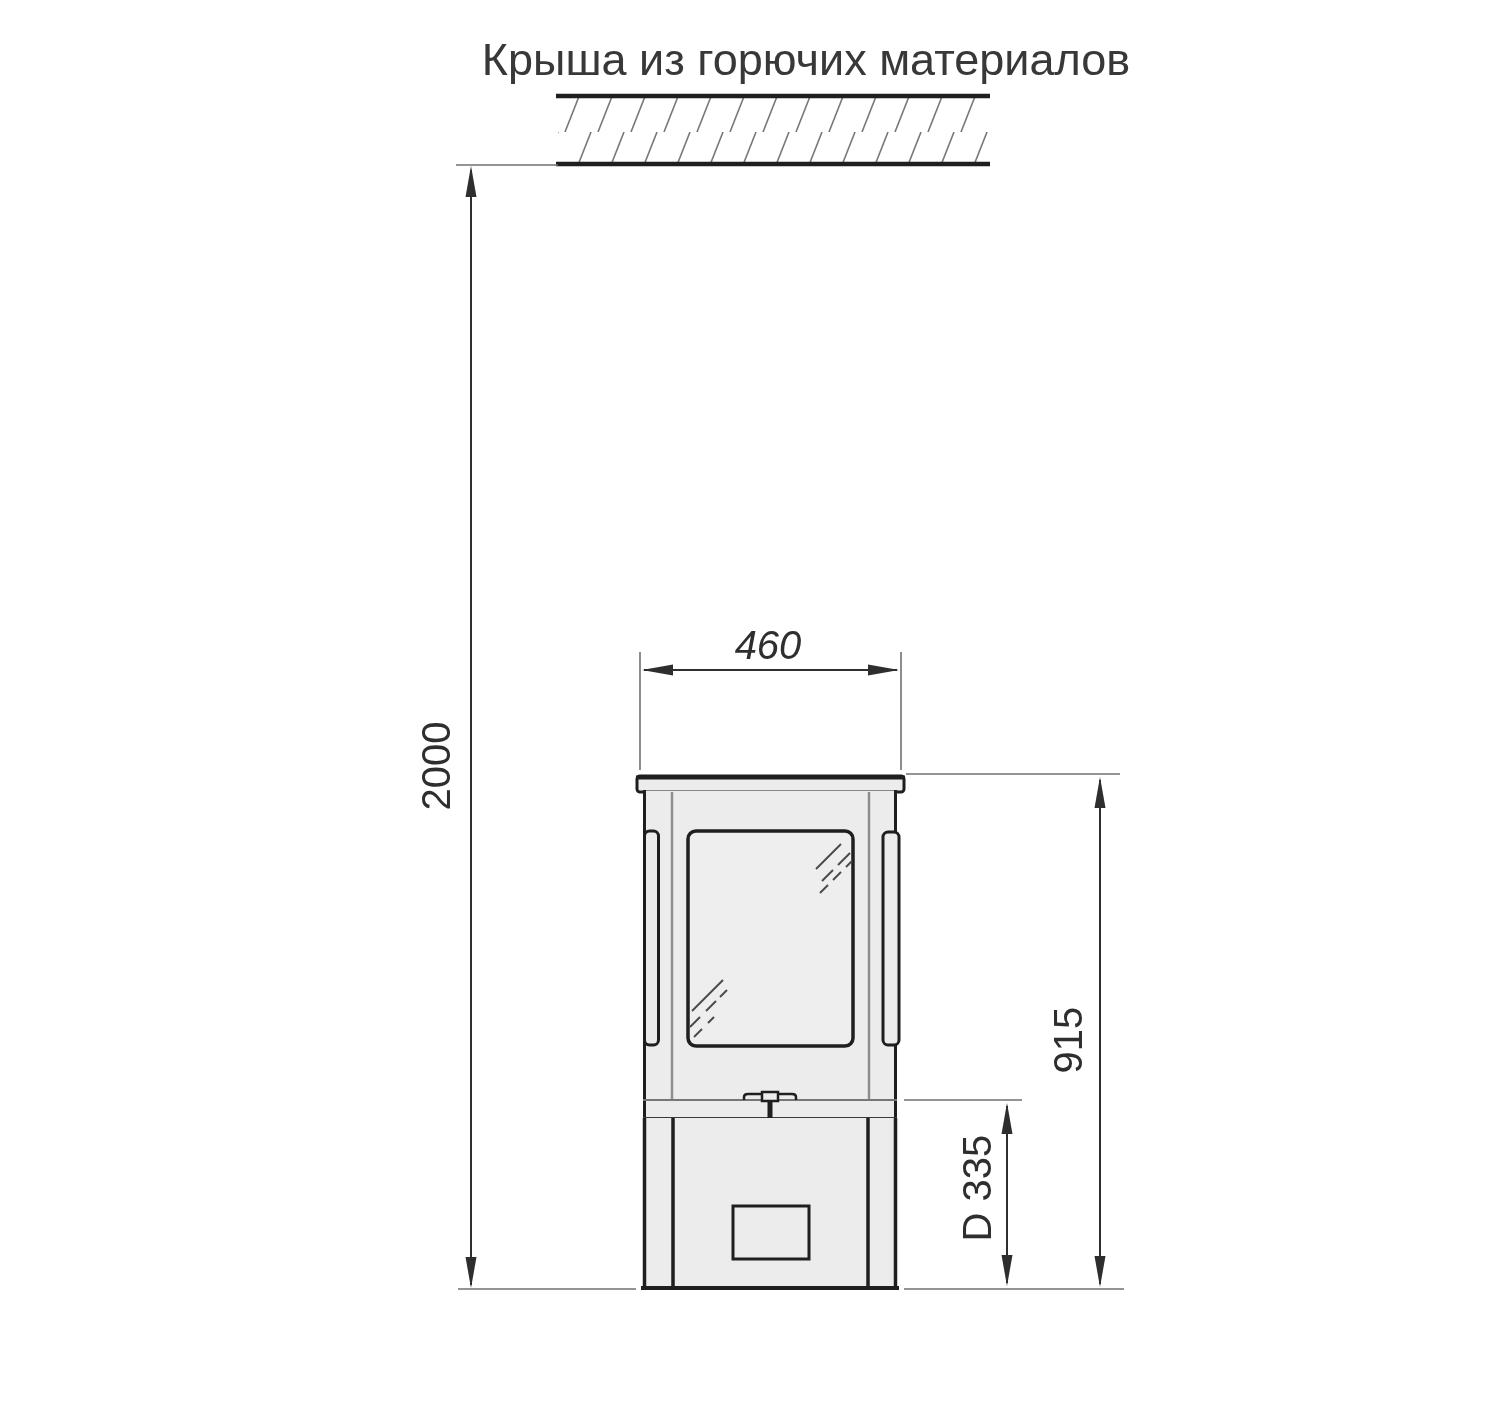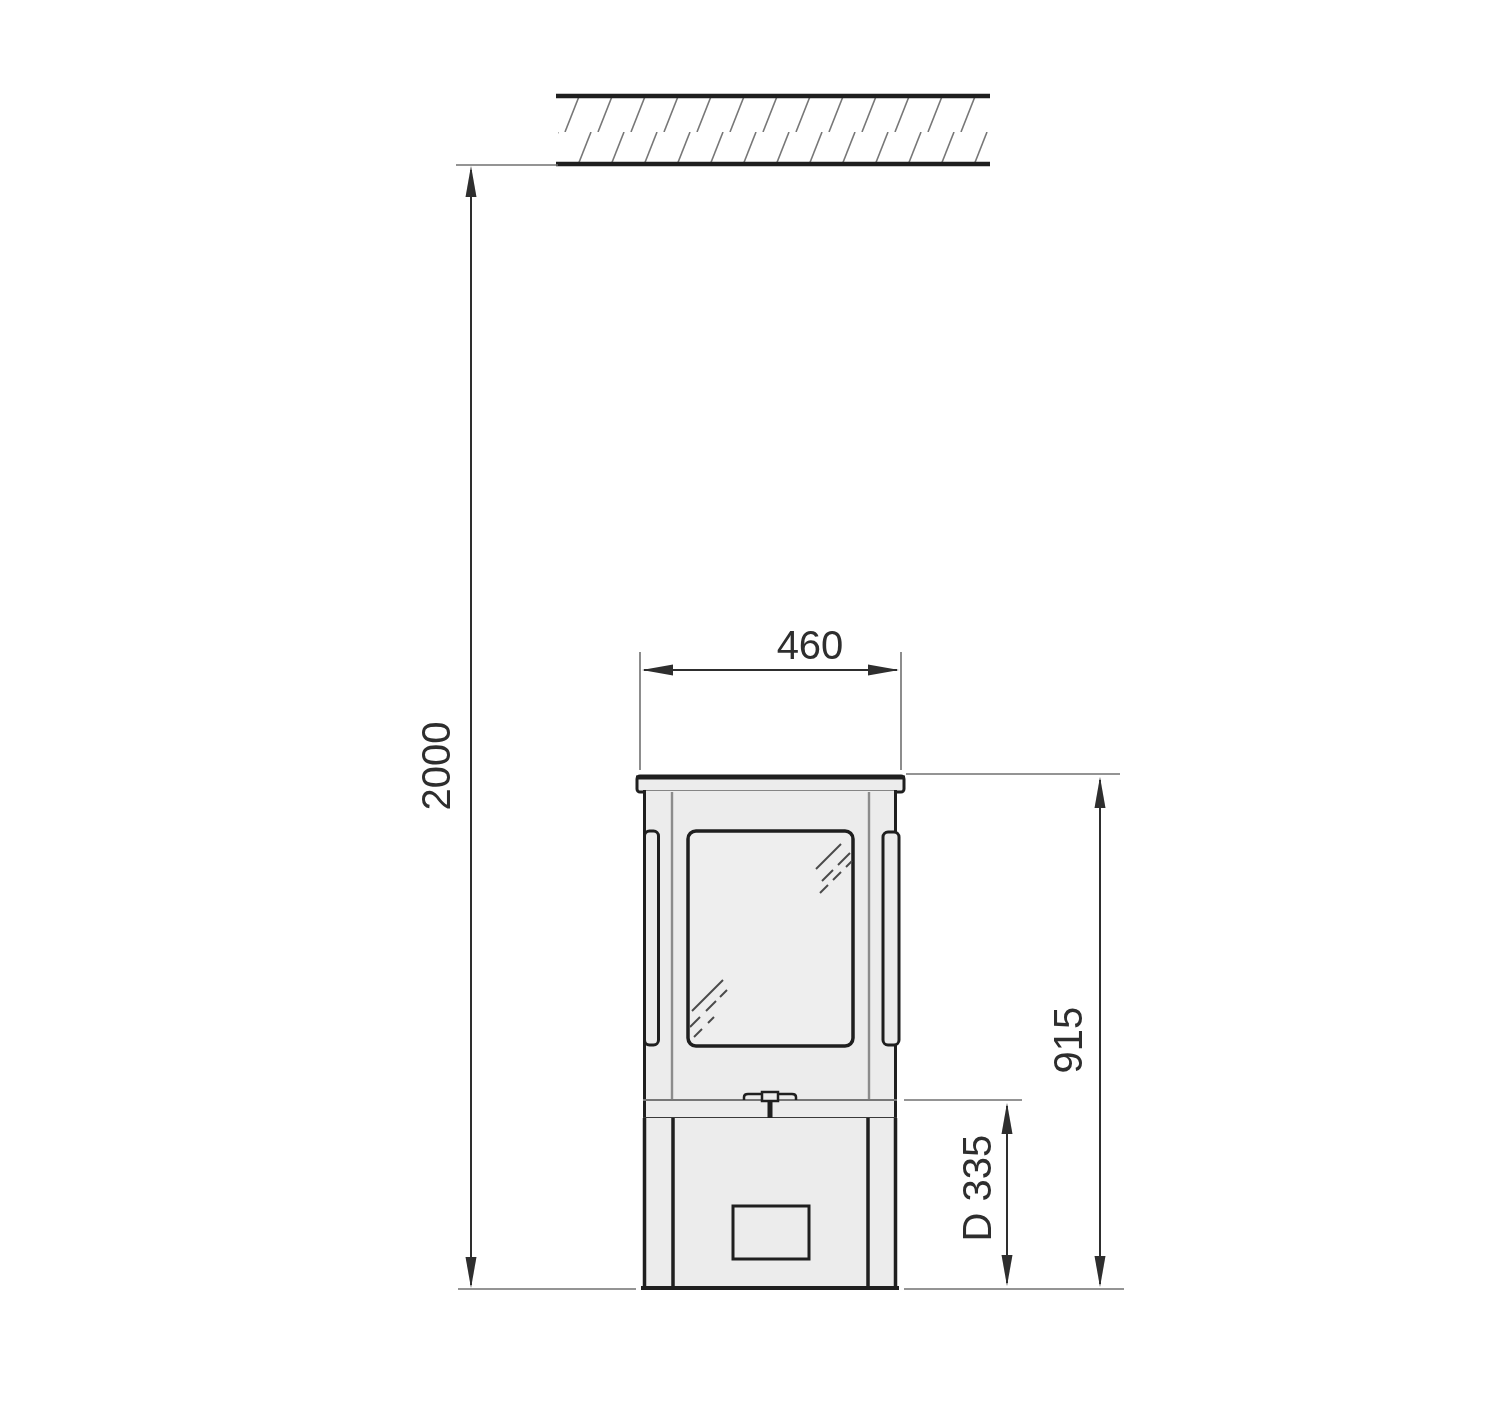--- a/index.html
+++ b/index.html
@@ -22,21 +22,21 @@
     white-space: nowrap;
   }
   .dim-label {
     position: absolute;
     font-size: 40px;
     color: #2e2e2e;
     white-space: nowrap;
     transform: translate(-50%, -50%);
   }
   .dim-label.rot { transform: translate(-50%, -50%) rotate(-90deg); }
-  .dim-label.width-dim  { left: 810px;  top: 645px;  }
+  .dim-label.width-dim  { left: 768px;  top: 645px; font-style: italic;  }
   .dim-label.clearance-dim { left: 436px; top: 766px; }
   .dim-label.height-dim { left: 1068px; top: 1040px; }
   .dim-label.flue-dim   { left: 977px;  top: 1188px; }
 </style>
 </head>
 <body>
 
 <div class="canvas">
 
   <svg class="drawing-svg" width="1500" height="1427" viewBox="0 0 1500 1427">
@@ -133,18 +133,19 @@
       <rect x="643" y="1118" width="254" height="171" fill="#ececec"></rect>
       <line x1="644.5" y1="1118" x2="644.5" y2="1289" stroke="#1f1f1f" stroke-width="3.5"></line>
       <line x1="895.5" y1="1118" x2="895.5" y2="1289" stroke="#1f1f1f" stroke-width="3.5"></line>
       <line x1="673" y1="1118" x2="673" y2="1287" stroke="#1f1f1f" stroke-width="3.5"></line>
       <line x1="868" y1="1118" x2="868" y2="1287" stroke="#1f1f1f" stroke-width="3.5"></line>
       <line x1="641" y1="1288" x2="899" y2="1288" stroke="#1f1f1f" stroke-width="4"></line>
       <rect x="733" y="1206" width="76" height="53" fill="#ececec" stroke="#1f1f1f" stroke-width="3"></rect>
     </g>
   </svg>
 
+  <div class="title-label">Крыша из горючих материалов</div>
   <span class="dim-label width-dim">460</span>
   <span class="dim-label rot clearance-dim">2000</span>
   <span class="dim-label rot height-dim">915</span>
   <span class="dim-label rot flue-dim">D 335</span>
 
 </div>
 
 </body></html>

